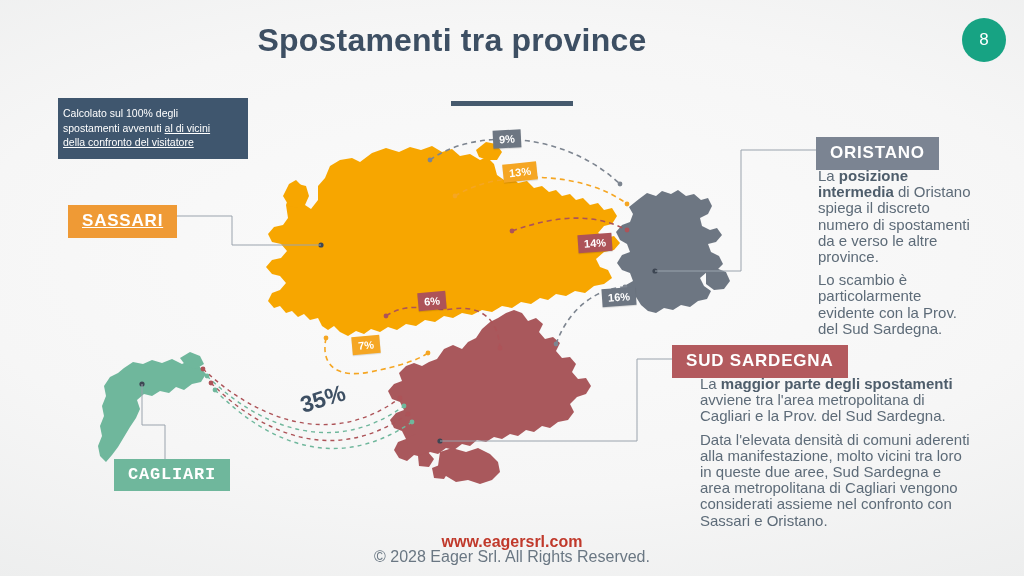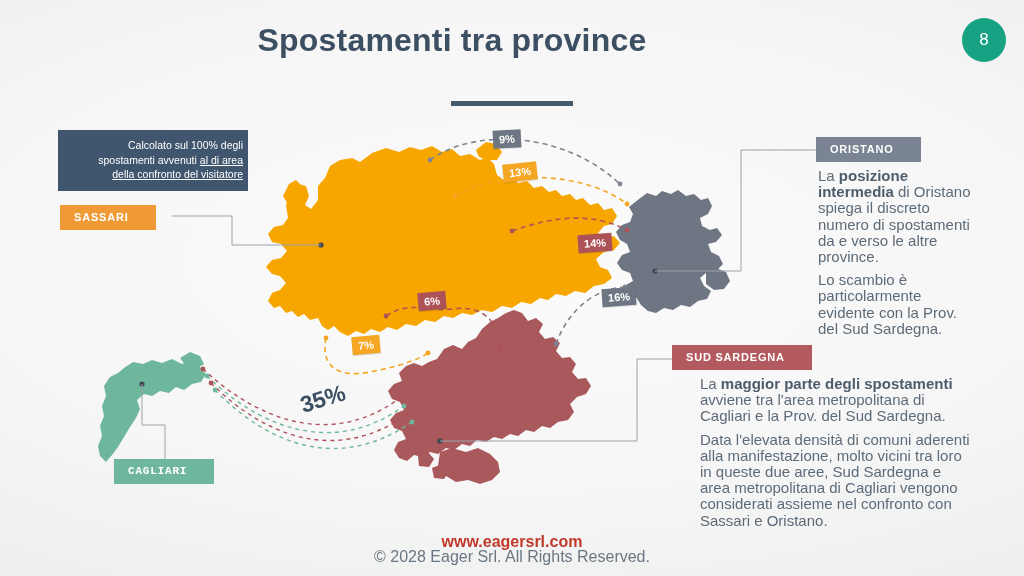--- a/index.html
+++ b/index.html
@@ -63,36 +63,35 @@
   #note-box {
     position: absolute;
     left: 58px;
     top: 98px;
     width: 180px;
     padding: 8px 5px 9px 5px;
     background: #3f566e;
     color: #ffffff;
     font-size: 10.5px;
     line-height: 14.5px;
-    text-align: right;
-    margin-top: 32px;
+    text-align: left;
   }
   #note-box .u { text-decoration: underline; }
 
   
   .chip {
     position: absolute;
     color: #ffffff;
     font-weight: bold;
-    font-size: 11px;
+    font-size: 17px;
     letter-spacing: 0.8px;
-    padding: 6px 27px 7px 14px;
+    padding: 6px 14px 7px 14px;
     white-space: nowrap;
   }
-  #chip-sassari   { left: 60px;  top: 205px; background: #ef9a35; }
+  #chip-sassari   { left: 68px;  top: 205px; background: #ef9a35; text-decoration: underline; }
   #chip-oristano  { left: 816px; top: 137px; background: #7b8492; }
   #chip-sudsard   { left: 672px; top: 345px; background: #b35a5e; }
   #chip-cagliari  { left: 114px; top: 459px; background: #6fb79c; font-family: Liberation Mono, monospace; }
 
   
   .desc {
     position: absolute;
     color: #5d6b78;
     font-size: 15px;
     line-height: 16.2px;
@@ -160,21 +159,21 @@
 
   <div id="title">Spostamenti tra province</div>
   <div id="title-rule"></div>
 
   <div id="page-badge">
     <span>8</span>
   </div>
 
   <div id="note-box">
     <span>Calcolato sul 100% degli</span><br>
-    <span>spostamenti avvenuti </span><span class="u">al di area</span><br>
+    <span>spostamenti avvenuti </span><span class="u">al di vicini</span><br>
     <span class="u">della confronto del visitatore</span>
   </div>
 
   <svg id="map-layer" viewBox="0 0 1024 576">
 
     <path fill="#f7a600" d="M 286,205 L 291,190 L 298,184 L 306,186 L 309,196 L 305,205
          L 311,209 L 318,200 L 318,186 L 325,178 L 330,166 L 340,160
          L 352,158 L 360,162 L 372,153 L 386,148 L 399,152 L 410,147
          L 421,150 L 432,146 L 442,152 L 452,149 L 460,156 L 470,154
          L 480,160 L 487,157 L 494,164 L 497,175 L 504,180 L 512,177

